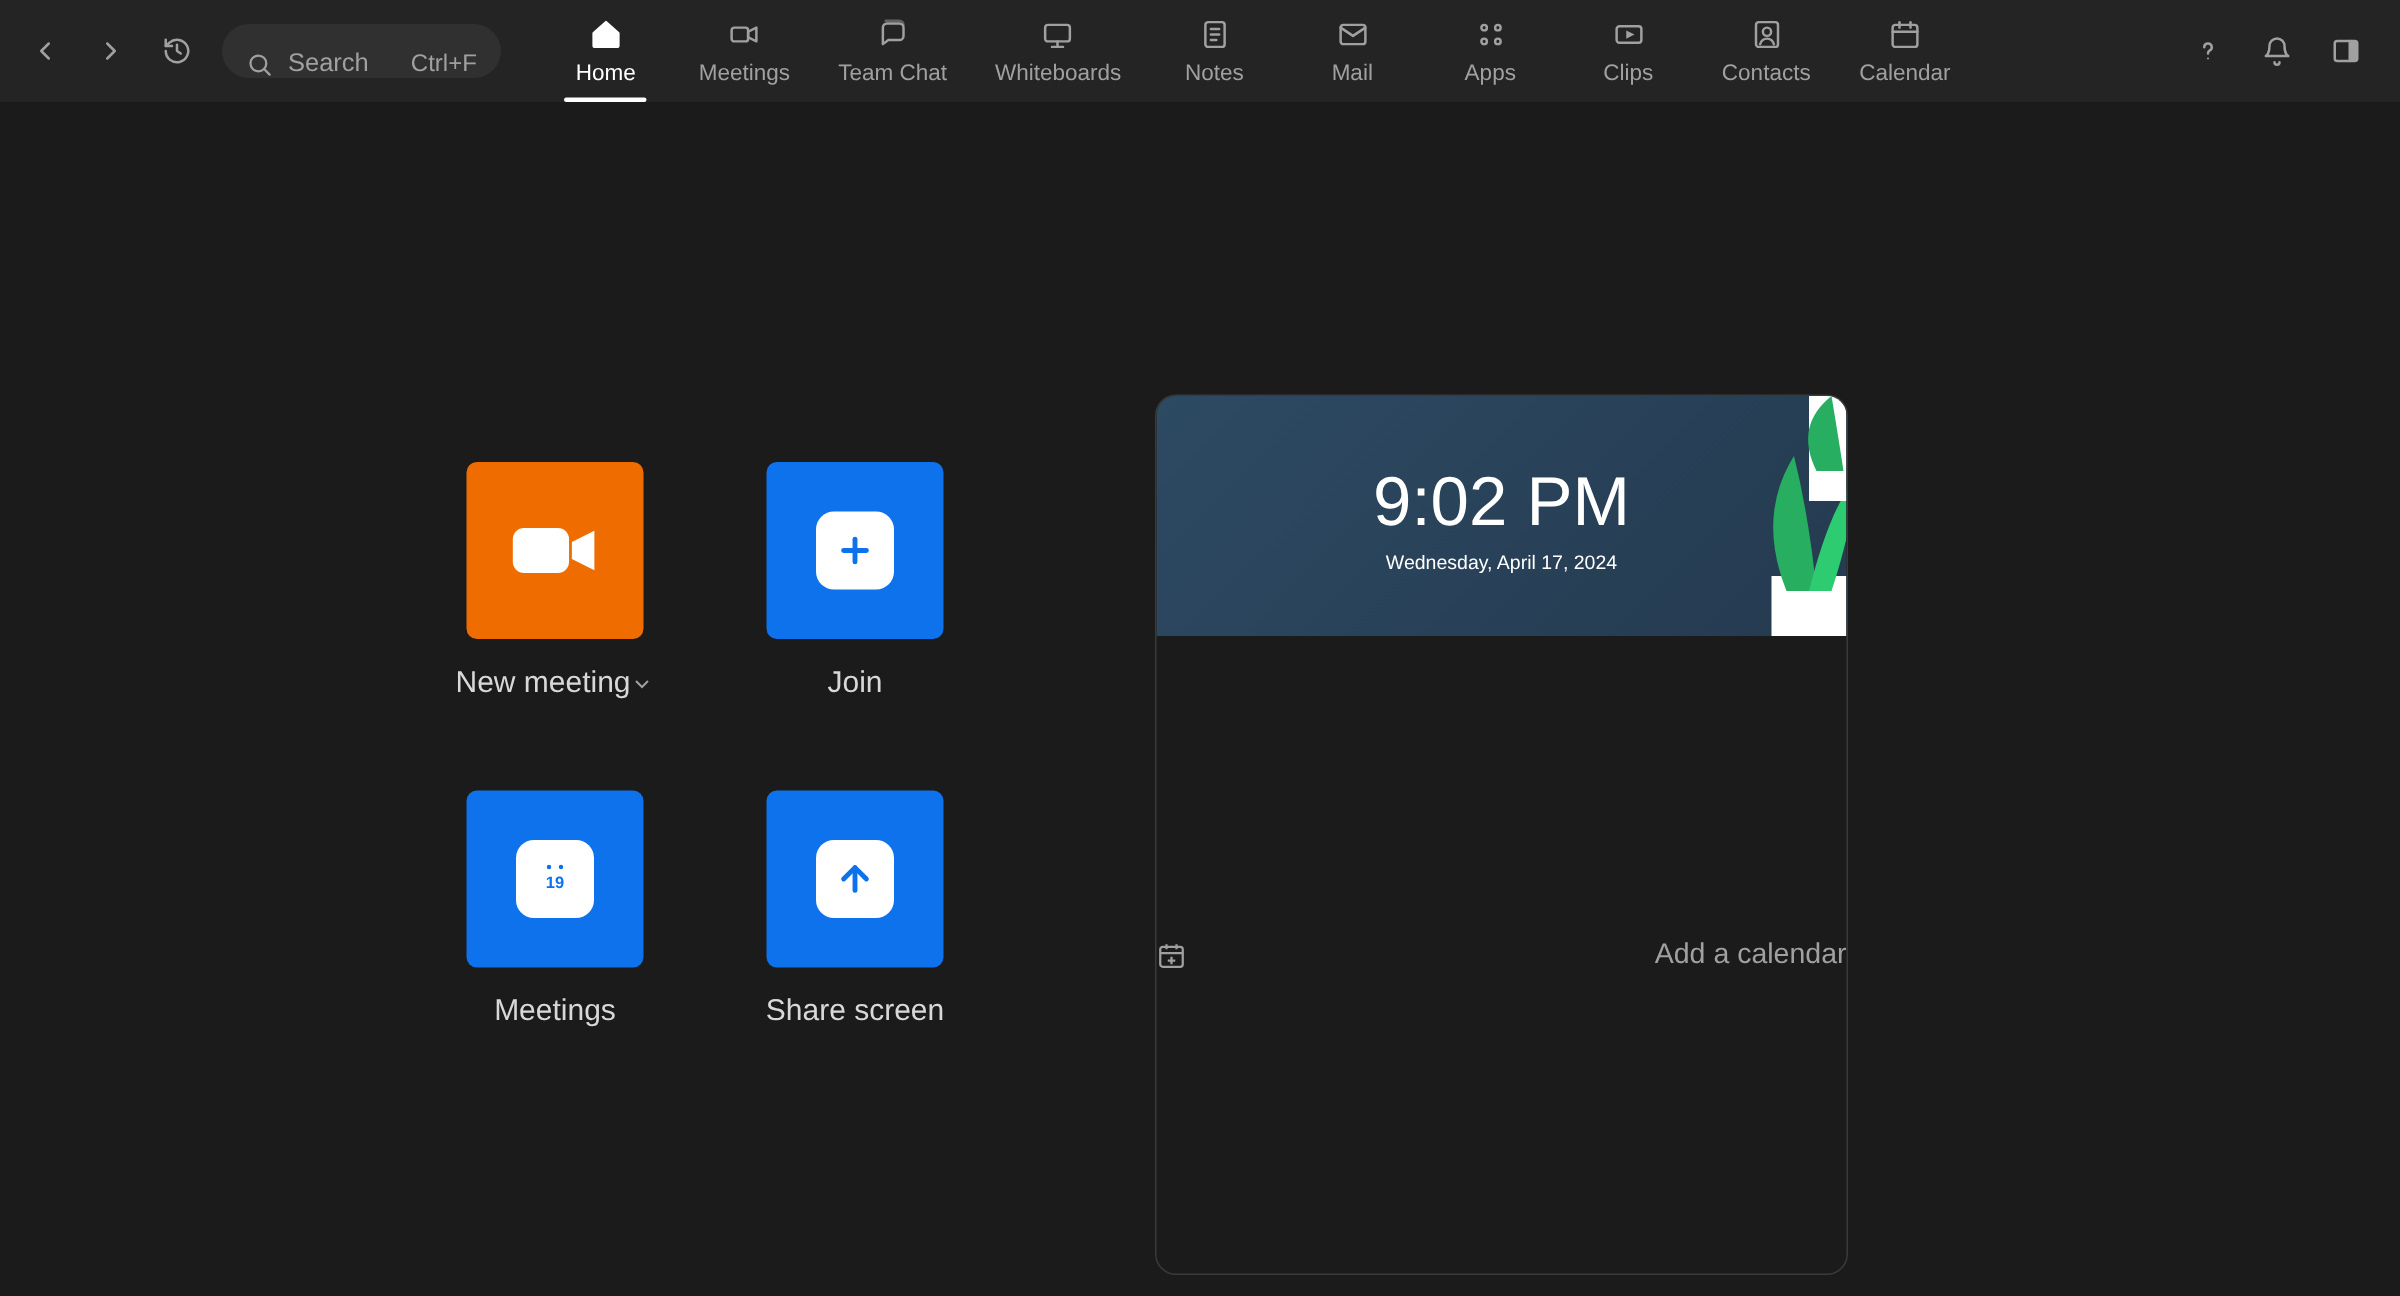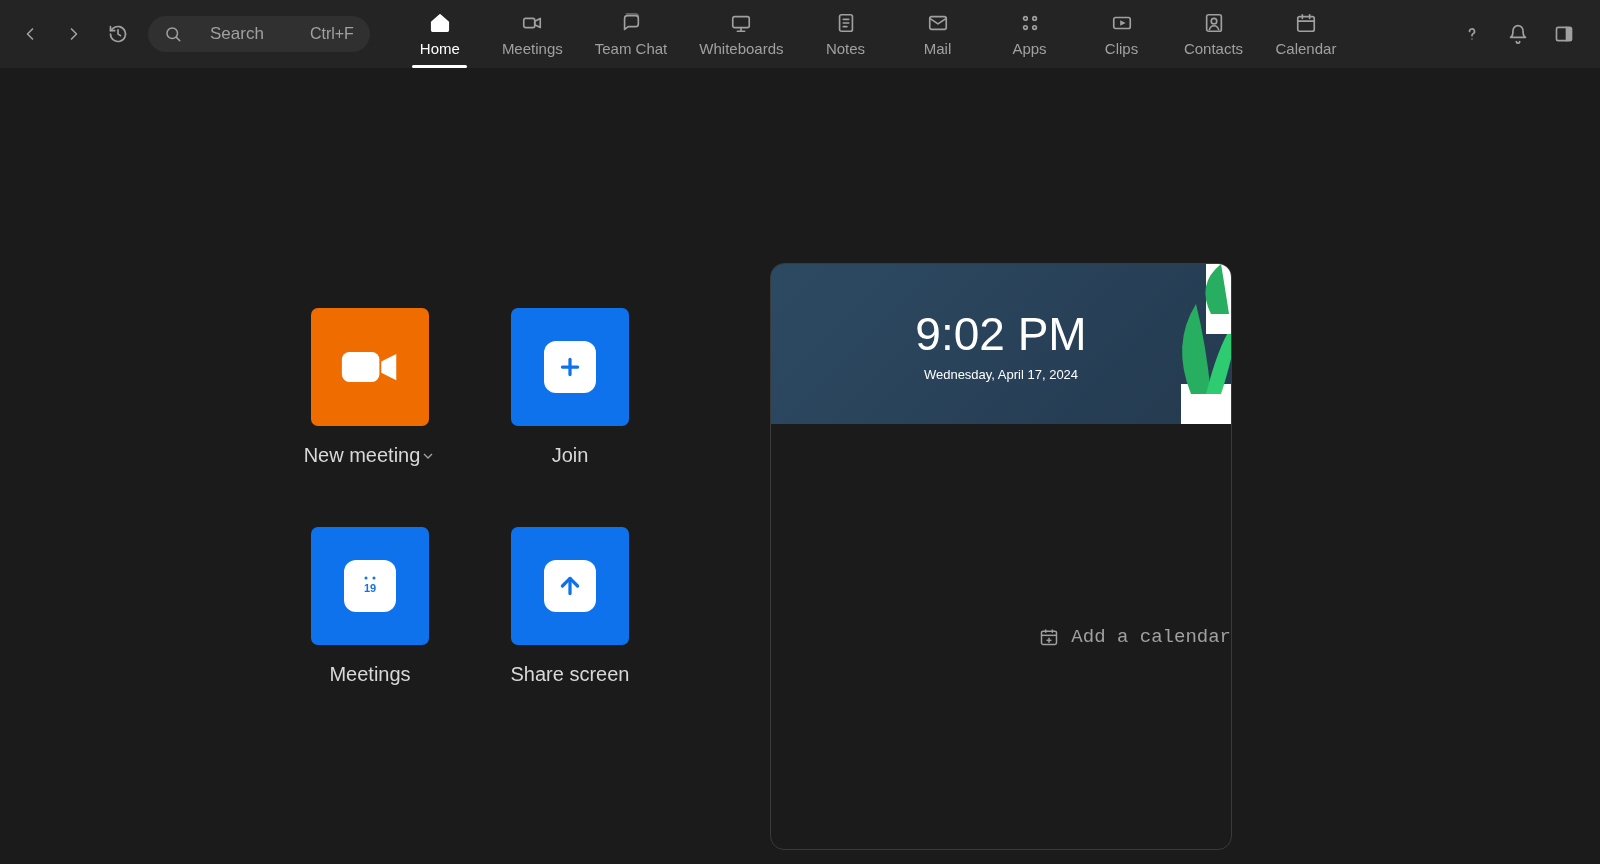--- a/index.html
+++ b/index.html
@@ -11,21 +11,21 @@
     --search-bg:#303030;
     --orange:#ef6c00;
     --blue:#0e72ed;
     --panel-border:#3a3a3a;
     --time-panel:#2b4158;
   }
   html,body{margin:0;padding:0;height:100%;width:100%;background:var(--bg);color:var(--text);font-family:"Segoe UI",Arial,sans-serif;font-size:16px;overflow:hidden;}
   .topbar{display:flex;align-items:center;height:68px;background:var(--topbar);padding:0 10px;gap:4px;}
   .icon-btn{width:40px;height:40px;display:flex;align-items:center;justify-content:center;border-radius:6px;cursor:pointer;color:var(--text-dim);}
   .icon-btn svg{width:20px;height:20px;stroke:currentColor;fill:none;stroke-width:2;stroke-linecap:round;stroke-linejoin:round;}
-  .search{display:flex;align-items:center;background:var(--search-bg);border-radius:18px;height:36px;padding:0 16px;gap:28px;margin-left:6px;margin-right:20px;color:var(--text-dim);cursor:pointer;}
+  .search{display:flex;align-items:flex-end;background:var(--search-bg);border-radius:18px;height:36px;padding:0 16px;gap:10px;margin-left:6px;margin-right:20px;color:var(--text-dim);cursor:pointer;}
   .search .ph{font-size:17px;}
   .search .shortcut{font-size:16px;margin-left:18px;}
   .tabs{display:flex;align-items:stretch;height:100%;gap:0;}
   .tab{display:flex;flex-direction:column;align-items:center;justify-content:center;padding:0 16px;min-width:60px;color:var(--text-dim);cursor:pointer;gap:2px;position:relative;}
   .tab.active{color:var(--active);}
   .tab.active::after{content:"";position:absolute;bottom:0;left:20%;right:20%;height:3px;background:var(--active);border-radius:2px;}
   .tab svg{width:22px;height:22px;stroke:currentColor;fill:none;stroke-width:1.8;stroke-linecap:round;stroke-linejoin:round;}
   .tab.active .home-fill{fill:currentColor;stroke:currentColor;}
   .tab-label{font-size:15px;margin-top:4px;}
   .spacer{flex:1;}
@@ -40,21 +40,21 @@
   .tile .inner-square svg{stroke:var(--blue);fill:none;stroke-width:3;stroke-linecap:round;stroke-linejoin:round;width:26px;height:26px;}
   .tile svg.cam{width:60px;height:42px;fill:#fff;}
   .action-label{font-size:20px;color:var(--text);display:flex;align-items:center;gap:0;}
   .action-label svg{width:16px;height:16px;stroke:var(--text-dim);fill:none;stroke-width:2;}
   .cal-day{font-size:22px;font-weight:600;fill:var(--blue);}
   .side-panel{margin-left:100px;margin-top:195px;width:460px;height:585px;border:1px solid var(--panel-border);border-radius:14px;overflow:hidden;display:flex;flex-direction:column;}
   .time-header{height:160px;background:linear-gradient(135deg,#2d4a63 0%,#243a4f 100%);position:relative;display:flex;flex-direction:column;align-items:center;justify-content:center;color:#fff;overflow:hidden;}
   .time-header .time{font-size:46px;font-weight:400;}
   .time-header .date{font-size:13px;margin-top:6px;}
   .plant{position:absolute;right:0;top:0;bottom:0;width:120px;}
-  .cal-empty{flex:1;display:flex;align-items:center;justify-content:flex-end;color:var(--text-dim);gap:12px;cursor:pointer;font-size:19px;font-family:Liberation Mono, monospace;}
+  .cal-empty{flex:1;display:flex;align-items:center;justify-content:space-between;color:var(--text-dim);gap:12px;cursor:pointer;font-size:19px;}
   .cal-empty svg{width:20px;height:20px;stroke:currentColor;fill:none;stroke-width:1.8;}
 </style>
 </head>
 <body>
 
 <div class="topbar">
   <div class="icon-btn">
     <svg viewBox="0 0 24 24">
         <polyline points="15 18 9 12 15 6"></polyline>
       </svg>

